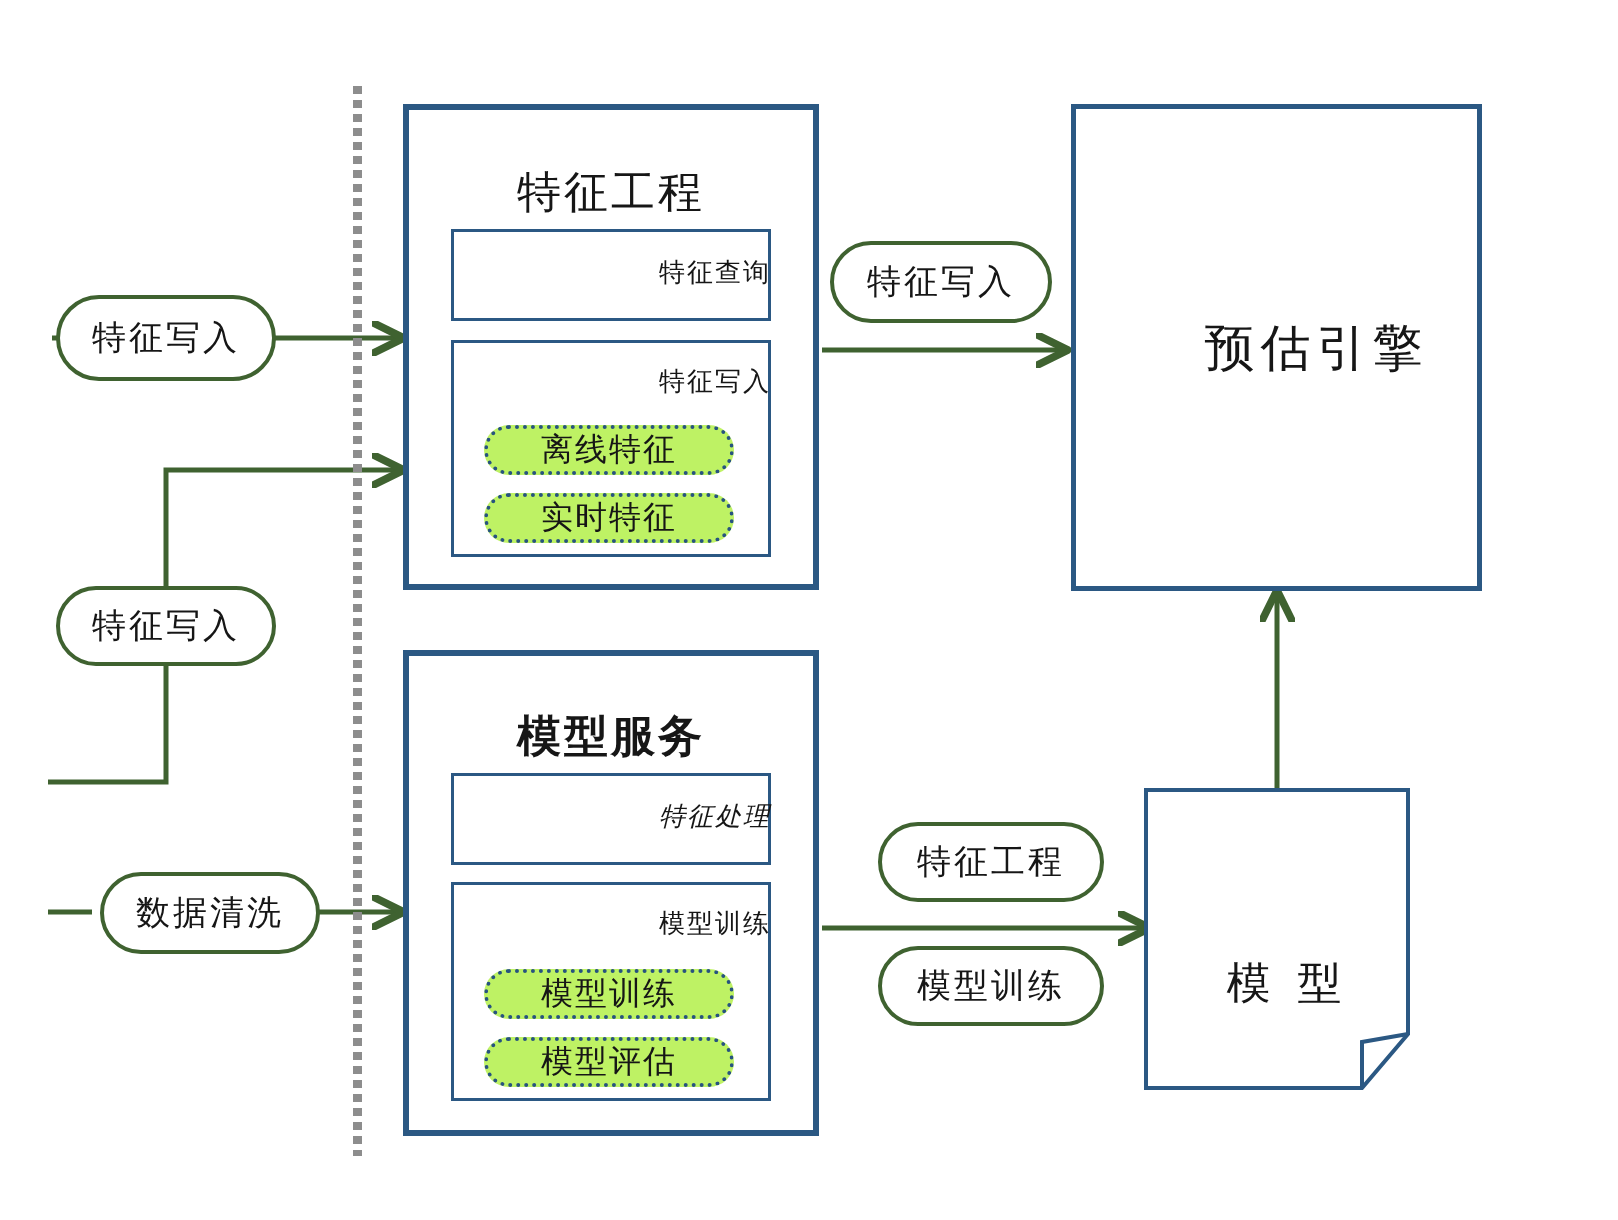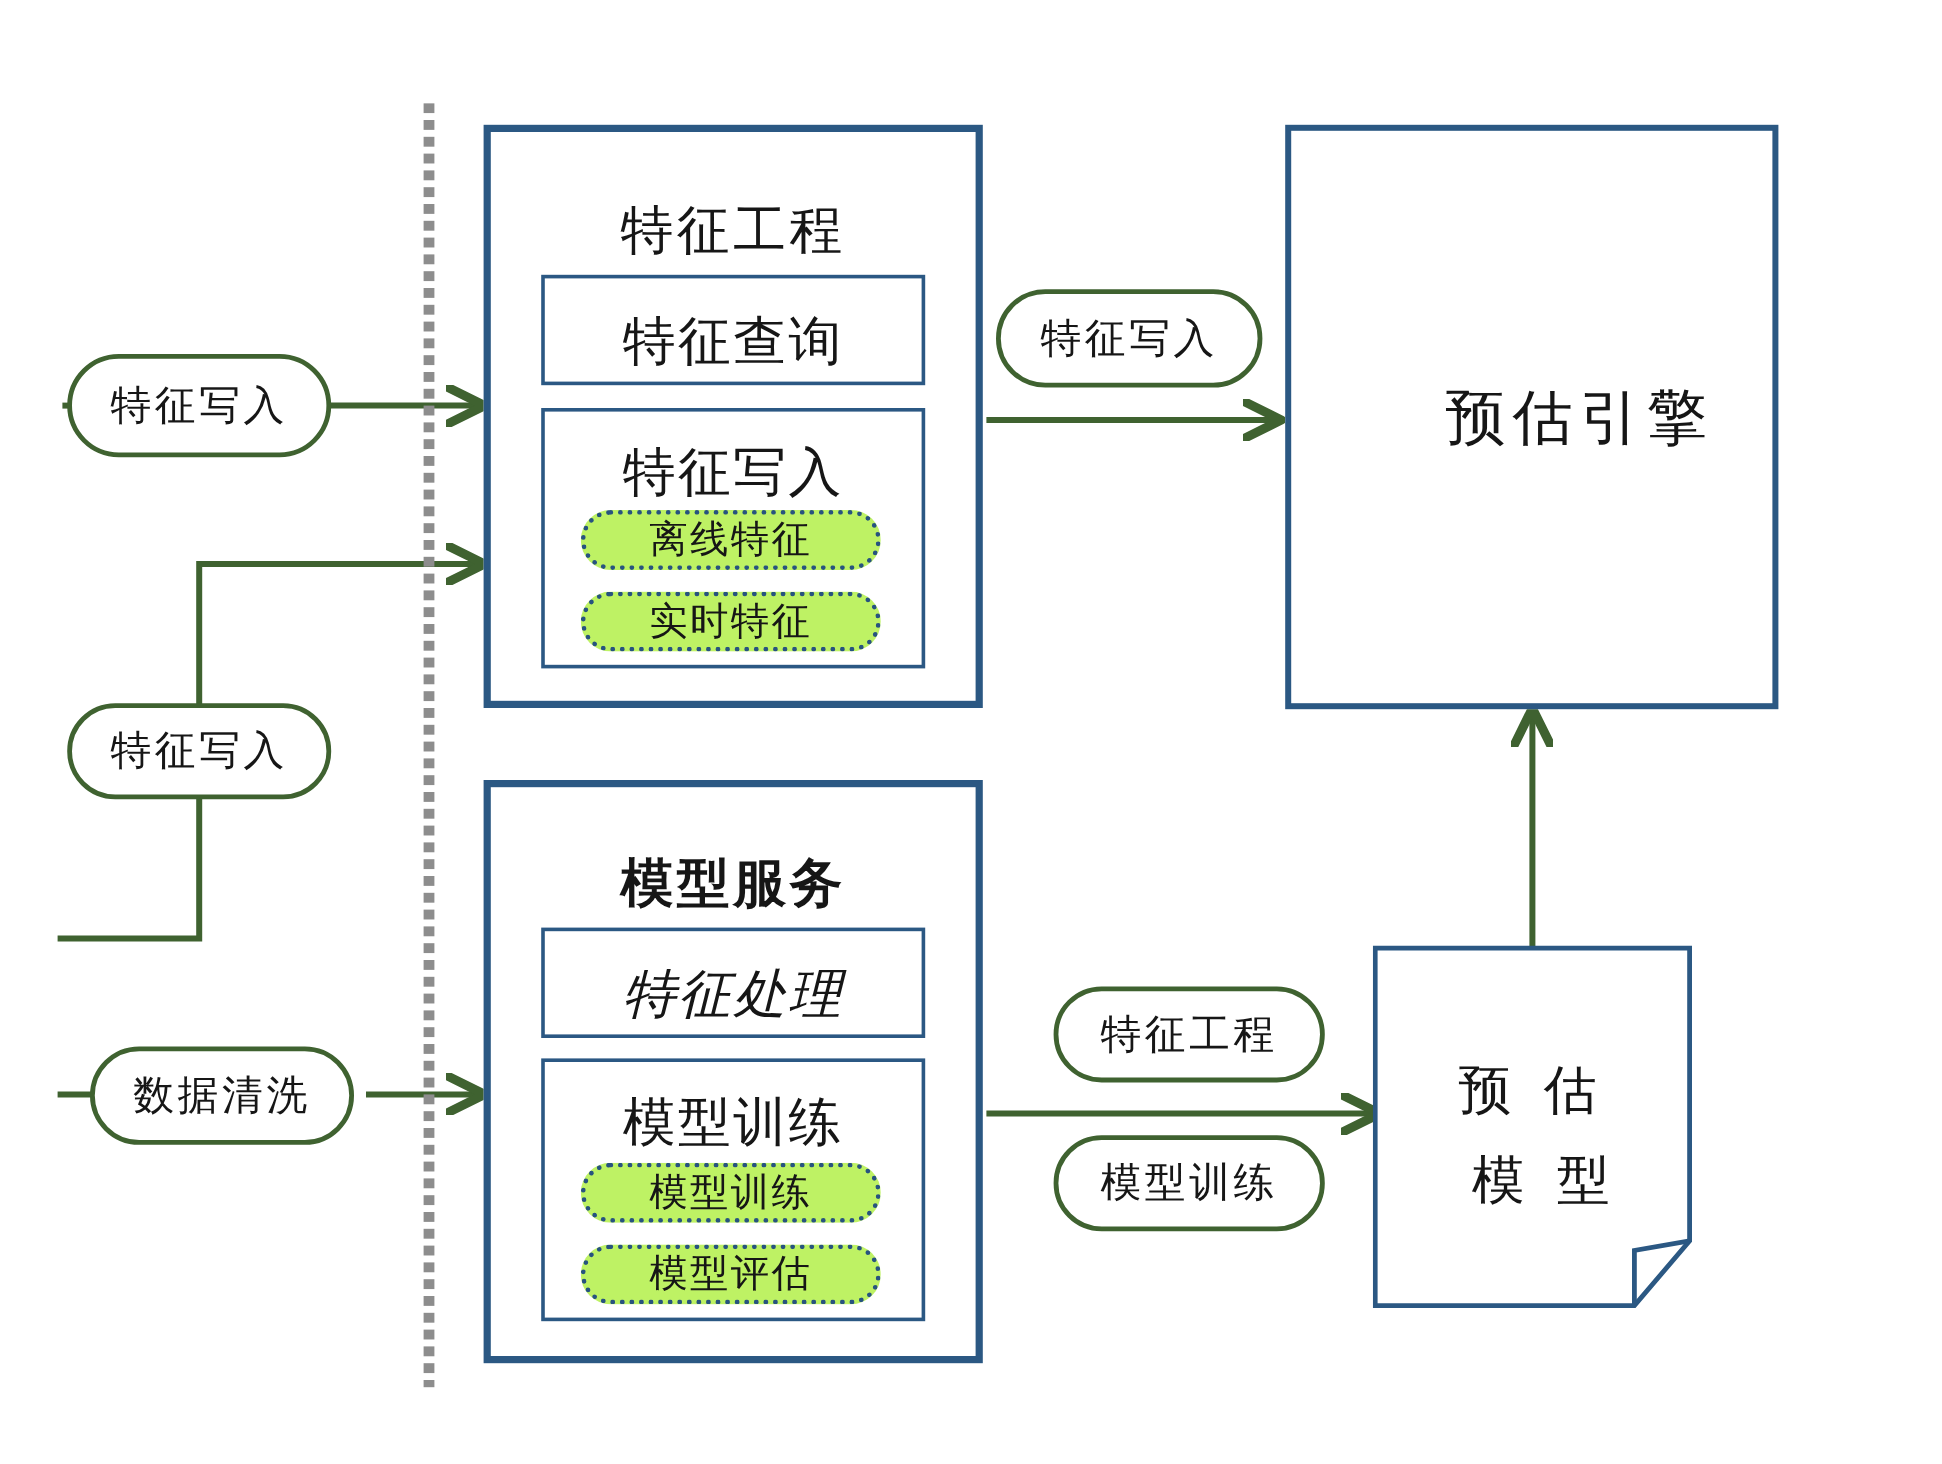--- a/index.html
+++ b/index.html
@@ -41,22 +41,22 @@
   
   .inner-box{
     position:absolute;
     border:3px solid #2b5883;
     background:#ffffff;
     box-sizing:border-box;
   }
   .inner-label{
     position:absolute;
     left:0; right:0;
-    text-align:center;
-    font-size:44px;
+    text-align:right;
+    font-size:26px;
     color:#161616;
     letter-spacing:2px;
     white-space:nowrap;
   }
   
   .dot-pill{
     position:absolute;
     border:4px dotted #27537f;
     border-radius:40px;
     background:#bef264;
@@ -170,28 +170,27 @@
 
   <div class="blue-panel thin" style="left:1071px; top:104px; width:411px; height:487px;"></div>
   <div class="panel-title" style="left:1071px; width:411px; top:315px; font-size:50px; letter-spacing:6px;margin-left:40px;">预估引擎</div>
 
   <div class="doc-shape" style="left:1144px; top:788px; width:266px; height:304px;">
     <svg width="266" height="304" viewBox="0 0 266 304">
       <path d="M 2 2 L 264 2 L 264 246 L 218 300 L 2 300 Z" fill="#ffffff" stroke="#2b5883" stroke-width="4" stroke-linejoin="miter"></path>
       <path d="M 264 246 L 218 254 L 218 300" fill="none" stroke="#2b5883" stroke-width="4" stroke-linejoin="miter"></path>
     </svg>
   </div>
-  <div class="doc-label" style="left:1144px; width:266px; top:875px;">预 估</div>
   <div class="doc-label" style="left:1144px; width:288px; top:950px;">模 型</div>
 
   <div class="green-pill" style="left:56px; top:295px; width:220px; height:86px;">特征写入</div>
 
   <div class="green-pill" style="left:56px; top:586px; width:220px; height:80px;">特征写入</div>
 
-  <div class="green-pill" style="left:75px; top:872px; width:220px; height:82px;">数据清洗</div>
+  <div class="green-pill" style="left:100px; top:872px; width:220px; height:82px;">数据清洗</div>
 
   <div class="green-pill" style="left:830px; top:241px; width:222px; height:82px;">特征写入</div>
 
   <div class="green-pill" style="left:878px; top:822px; width:226px; height:80px;">特征工程</div>
 
   <div class="green-pill" style="left:878px; top:946px; width:226px; height:80px;">模型训练</div>
 
 </div>
 
 </body></html>

